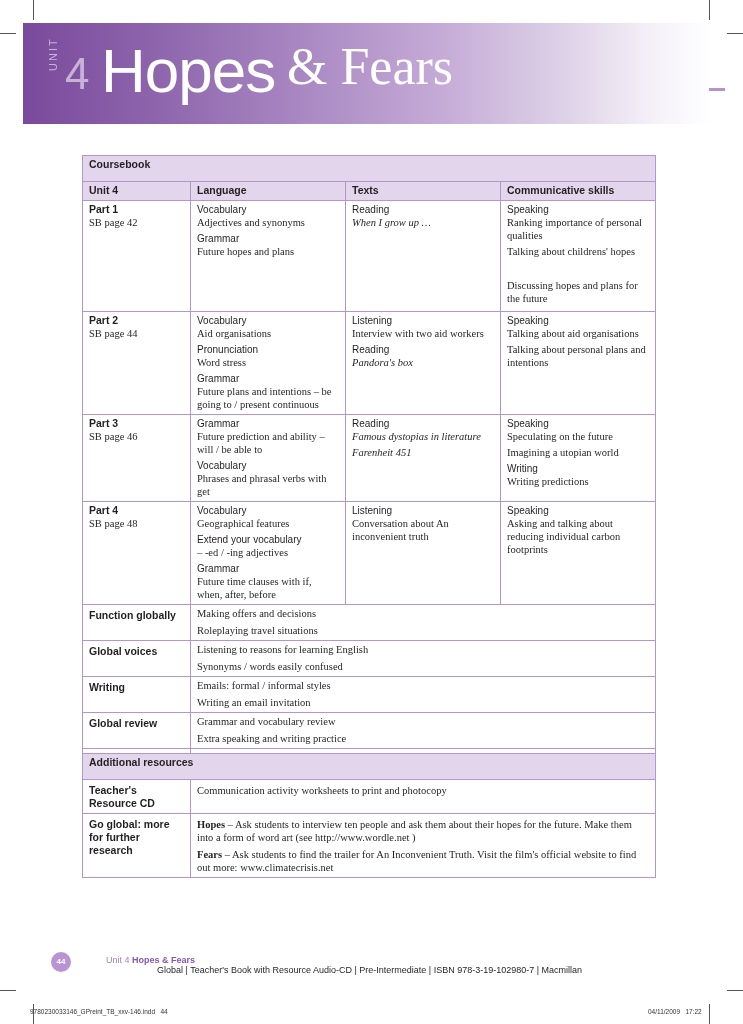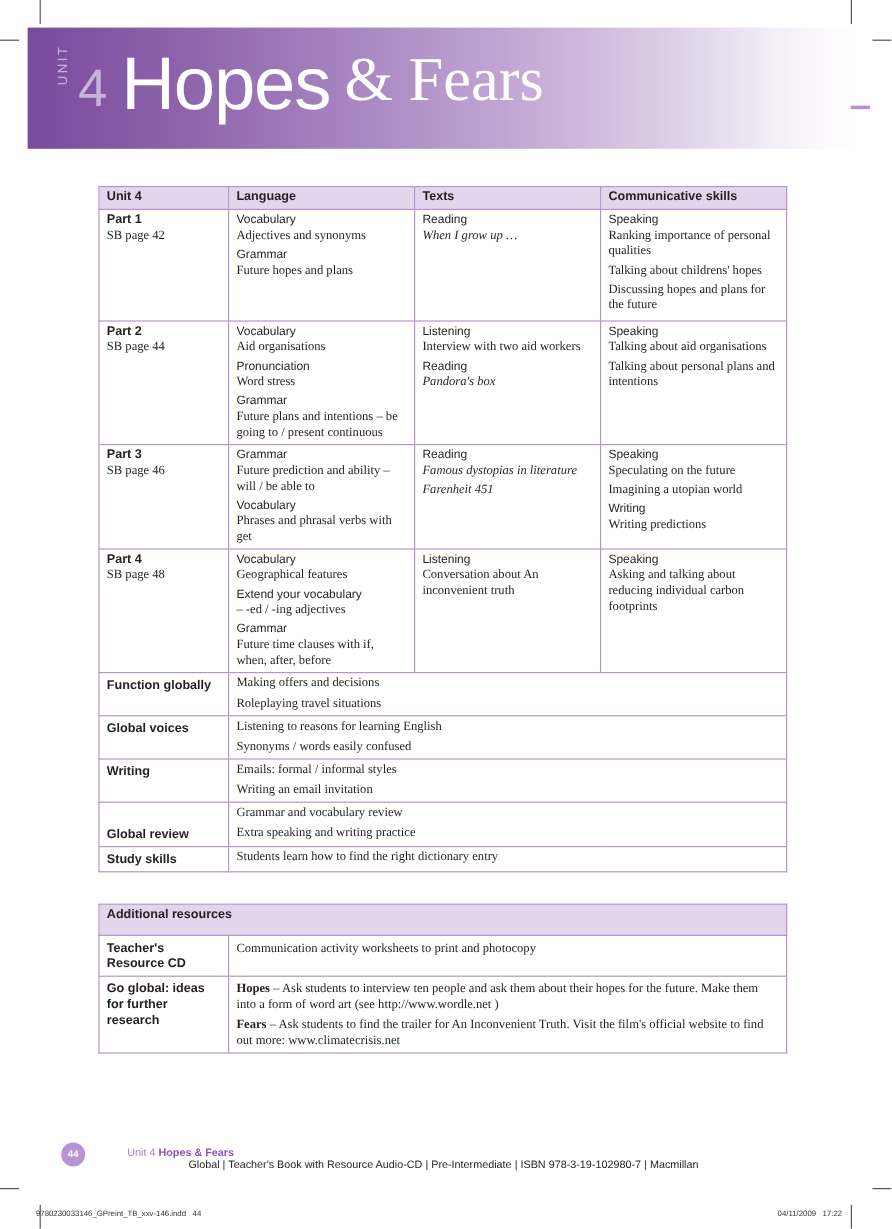--- a/index.html
+++ b/index.html
@@ -53,20 +53,23 @@
 <div class="dash-mark"></div>
 
 <table class="tbl" id="coursebook-table" style="top:155px;">
   <colgroup>
     <col style="width:108px">
       <col style="width:155px">
       <col style="width:155px">
       <col style="width:155px">
   </colgroup>
   <tbody>
+      <tr class="sec-head">
+    <td colspan="4">Coursebook</td>
+  </tr>
   <tr class="col-head">
     <th>Unit 4</th>
     <th>Language</th>
     <th>Texts</th>
     <th>Communicative skills</th>
   </tr>
   </tbody>
     <tbody id="parts-body">
       <tr>
         <td>
@@ -86,21 +89,21 @@
         <td>
           <div class="blk">
             <div class="sans">Reading</div>
             <div style="font-style: italic;">When I grow up …</div>
           </div>
         </td>
         <td>
           <div class="blk">
             <div class="sans">Speaking</div>
             <div style="margin-bottom: 3px;">Ranking importance of personal qualities</div>
-            <div style="margin-bottom: 3px;">Talking about childrens' hopes</div>
+            <div style="margin-bottom: 21px;">Talking about childrens' hopes</div>
             <div style="margin-bottom: 3px;">Discussing hopes and plans for the future</div>
           </div>
         </td>
       </tr>
       <tr>
         <td>
           <div class="bold-sans">Part 2</div>
           <div>SB page 44</div>
         </td>
         <td>
@@ -218,21 +221,21 @@
         </td>
       </tr>
       <tr>
         <td class="lbl-cell" style="padding-top: 4px;">Writing</td>
         <td colspan="3">
           <span class="line">Emails: formal / informal styles</span>
           <span class="line">Writing an email invitation</span>
         </td>
       </tr>
       <tr>
-        <td class="lbl-cell" style="padding-top: 20px;">Global review</td>
+        <td class="lbl-cell" style="padding-top: 4px;">Global review</td>
         <td colspan="3">
           <span class="line">Grammar and vocabulary review</span>
           <span class="line">Extra speaking and writing practice</span>
         </td>
       </tr>
       <tr>
         <td class="lbl-cell" style="padding-top: 4px;">Study skills</td>
         <td colspan="3">
           <span class="line">Students learn how to find the right dictionary entry</span>
         </td>
@@ -251,21 +254,21 @@
   </tr>
   </tbody>
     <tbody id="res-body">
       <tr>
         <td class="lbl-cell" style="padding-top: 4px;">Teacher's Resource CD</td>
         <td style="padding-top: 4px;">
           <span class="line">Communication activity worksheets to print and photocopy</span>
         </td>
       </tr>
       <tr>
-        <td class="lbl-cell" style="padding-top: 4px;">Go global: ideas for further research</td>
+        <td class="lbl-cell" style="padding-top: 4px;">Go global: more for further research</td>
         <td style="padding-top: 4px;">
           <span class="line"><b>Hopes</b><span> – Ask students to interview ten people and ask them about their hopes for the future. Make them into a form of word art (see http://www.wordle.net )</span></span>
           <span class="line"><b>Fears</b><span> – Ask students to find the trailer for An Inconvenient Truth. Visit the film's official website to find out more: www.climatecrisis.net</span></span>
         </td>
       </tr>
     </tbody>
 </table>
 
 <div class="page-badge">44</div>
 <div class="footer-unit"><span>Unit 4 </span><b>Hopes &amp; Fears</b></div>

